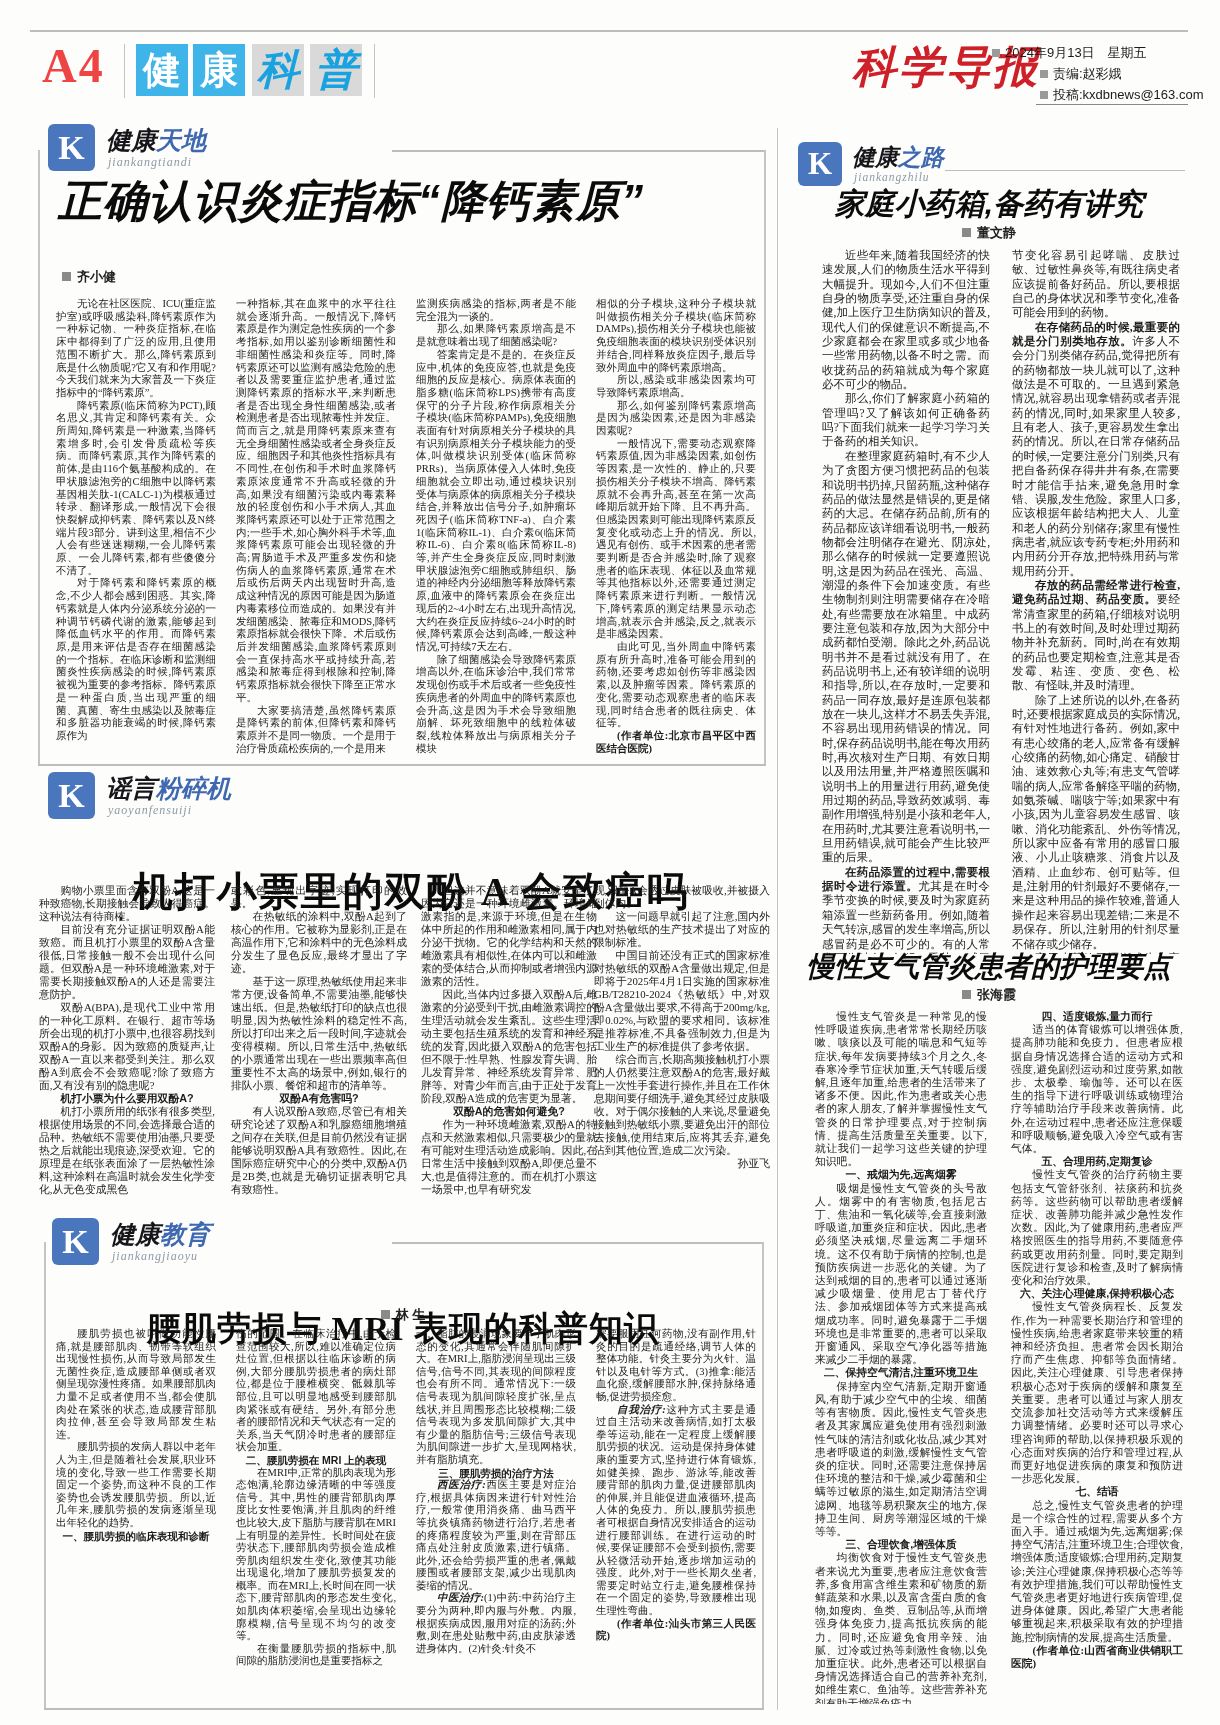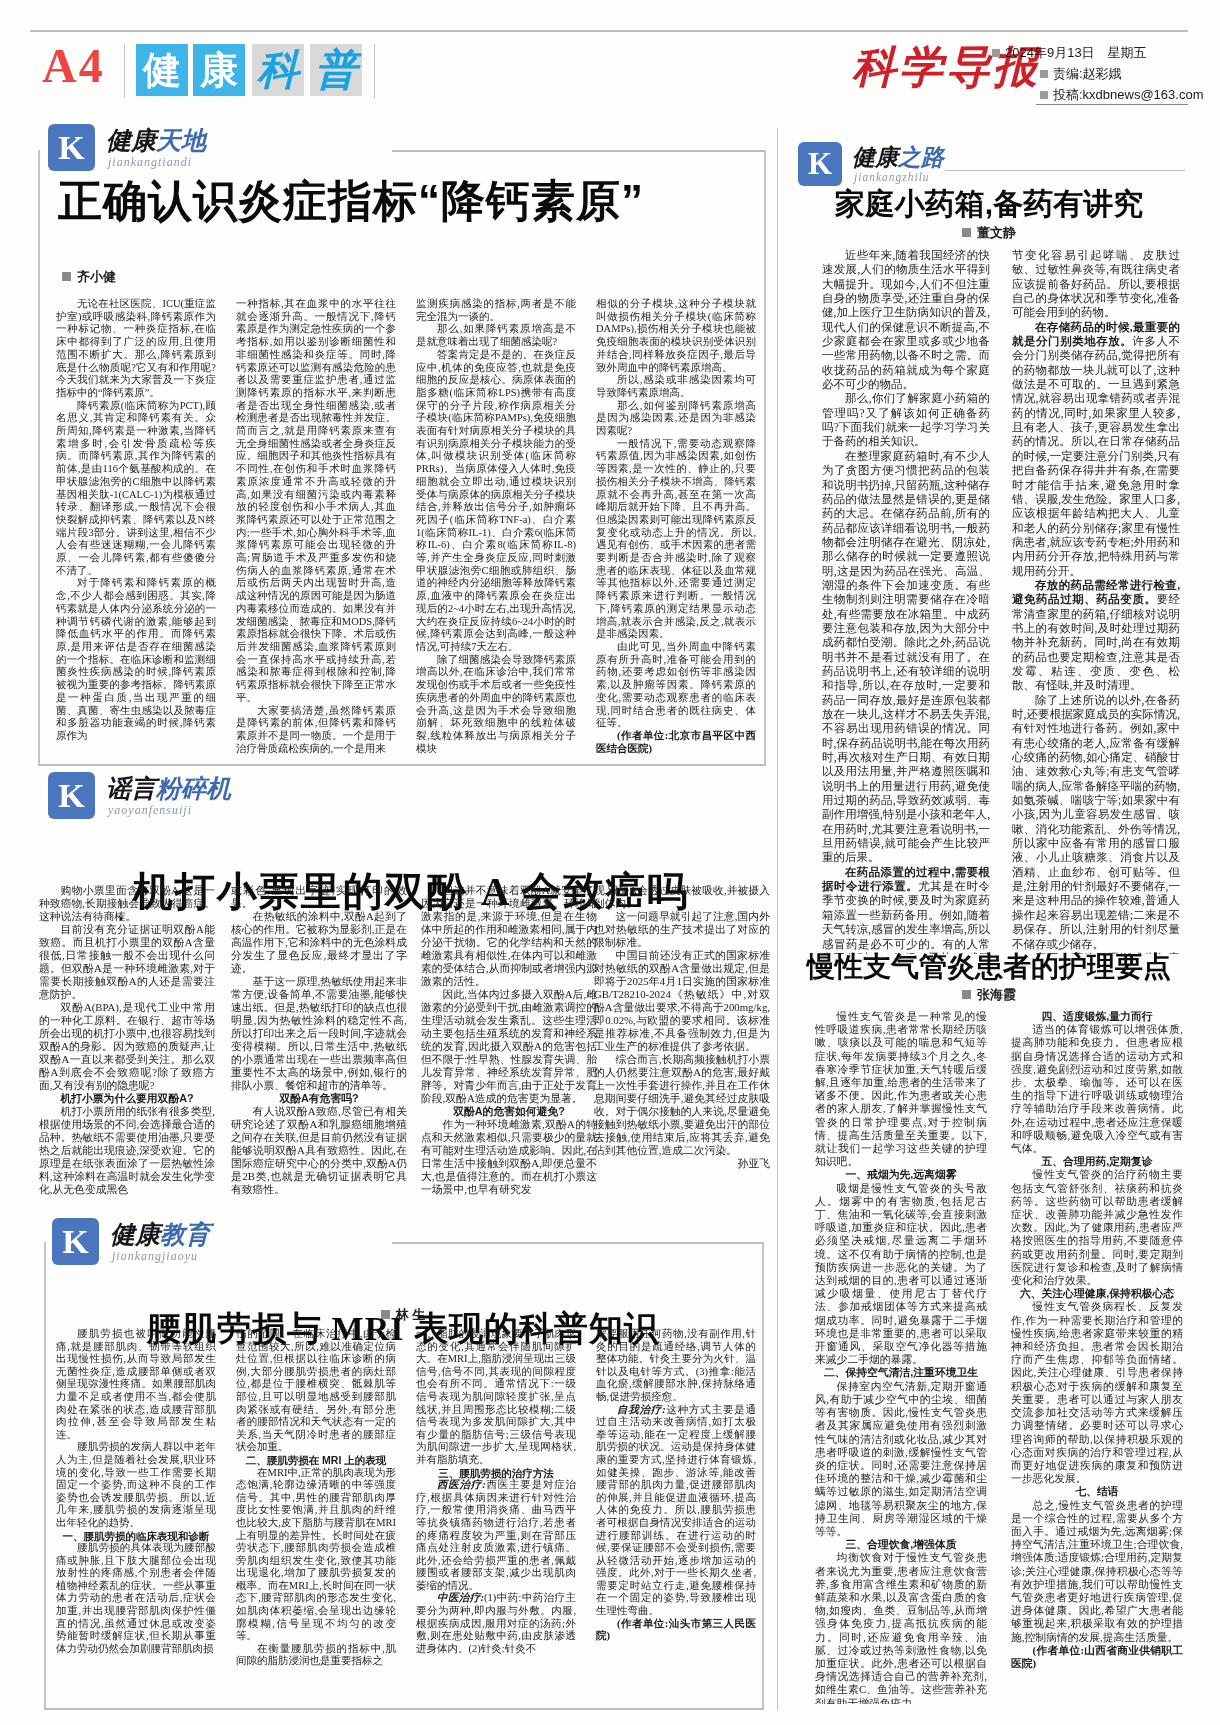--- a/index.html
+++ b/index.html
@@ -19,21 +19,21 @@
   
   .badge-k{position:absolute;width:47px;height:47px;background:#4a76bd;border-radius:6px;
            display:flex;align-items:center;justify-content:center;color:#fff;
            font:bold 34px "Liberation Serif",serif;}
   .badge-txt{position:absolute;font:bold 25px "Liberation Serif",serif;white-space:nowrap;font-style:italic;}
   .badge-txt .blk{color:#16161a;}
   .badge-txt .blu{color:#3e68b0;}
   .badge-py{position:absolute;font:italic 12px "Liberation Serif",serif;color:#8c9aa8;letter-spacing:1px;}
   
   .headline{position:absolute;color:#0b0b0b;white-space:nowrap;}
-  .h-sans{font-family:"Liberation Sans","DejaVu Sans",sans-serif;font-weight:900;}
+  .h-sans{font-family:"Liberation Sans","DejaVu Sans",sans-serif;font-weight:900;font-style:italic;}
   .h-serif{font-family:"Liberation Serif","DejaVu Serif",serif;font-weight:bold;margin-top:44px;}
   .byline{position:absolute;font:bold 13px "Liberation Sans",sans-serif;color:#222;}
   .byline .sq{display:inline-block;width:9px;height:9px;background:#8a8a8a;margin-right:6px;}
   .center{text-align:center;}
   
   .col{position:absolute;overflow:hidden;text-align:justify;}
   .col p{margin:0;padding:0;text-align:justify;}
   .k-p{text-indent:2em;}
   .k-c{text-indent:0;}
   .k-h{text-align:center !important;font-weight:bold;text-indent:0;
@@ -194,21 +194,20 @@
   <div class="badge-txt" style="left:110px;top:1218px"><span class="blk">健康</span><span class="blu">教育</span></div>
   <div class="badge-py" style="left:112px;top:1249px">jiankangjiaoyu</div>
 
   <div class="headline h-serif center" style="left:50px;top:1262px;width:706px;font-size:34px;letter-spacing:1px">腰肌劳损与 MRI 表现的科普知识</div>
   <div class="byline center" style="left:50px;top:1306px;width:706px"><span class="sq"></span><span>林 生</span></div>
 
   <div class="col f-a5" style="left:56px;top:1328px;width:160px;height:372px">
       <p class="pr k-p">腰肌劳损也被叫做功能性腰痛,就是腰部肌肉、韧带等软组织出现慢性损伤,从而导致局部发生无菌性炎症,造成腰部单侧或者双侧呈现弥漫性疼痛。如果腰部肌肉力量不足或者使用不当,都会使肌肉处在紧张的状态,造成腰背部肌肉拉伸,甚至会导致局部发生粘连。</p>
       <p class="pr k-p">腰肌劳损的发病人群以中老年人为主,但是随着社会发展,职业环境的变化,导致一些工作需要长期固定一个姿势,而这种不良的工作姿势也会诱发腰肌劳损。所以,近几年来,腰肌劳损的发病逐渐呈现出年轻化的趋势。</p>
       <p class="pr k-h">一、腰肌劳损的临床表现和诊断</p>
-      <p class="pr k-p">腰肌劳损的具体表现为腰部酸痛或肿胀,且下肢大腿部位会出现放射性的疼痛感,个别患者会伴随植物神经紊乱的症状。一些从事重体力劳动的患者在活动后,症状会加重,并出现腰背部肌肉保护性僵直的情况,虽然通过休息或改变姿势能暂时缓解症状,但长期从事重体力劳动仍然会加剧腰背部肌肉损</p>
     </div>
   <div class="col f-a5" style="left:236px;top:1328px;width:160px;height:372px">
       <p class="pr k-c">伤的范围。在临床治疗中,由于检查范围较大,所以,难以准确定位病灶位置,但根据以往临床诊断的病例,大部分腰肌劳损患者的病灶部位,都是位于腰椎横突、骶棘肌等部位,且可以明显地感受到腰部肌肉紧张或有硬结。另外,有部分患者的腰部情况和天气状态有一定的关系,当天气阴冷时患者的腰部症状会加重。</p>
       <p class="pr k-h">二、腰肌劳损在 MRI 上的表现</p>
       <p class="pr k-p">在MRI中,正常的肌肉表现为形态饱满,轮廓边缘清晰的中等强度信号。其中,男性的腰背部肌肉厚度比女性要饱满,并且肌肉的纤维也比较大,皮下脂肪与腰背肌在MRI上有明显的差异性。长时间处在疲劳状态下,腰部肌肉劳损会造成椎旁肌肉组织发生变化,致使其功能出现退化,增加了腰肌劳损复发的概率。而在MRI上,长时间在同一状态下,腰背部肌肉的形态发生变化,如肌肉体积萎缩,会呈现出边缘轮廓模糊,信号呈现不均匀的改变等。</p>
       <p class="pr k-p">在衡量腰肌劳损的指标中,肌间隙的脂肪浸润也是重要指标之</p>
     </div>
   <div class="col f-a5" style="left:416px;top:1328px;width:160px;height:372px">
       <p class="pr k-c">一。脂肪的浸润现象要早于肌肉形态的变化,其通常会伴随肌间隙扩大。在MRI上,脂肪浸润呈现出三级信号,信号不同,其表现的间隙程度也会有所不同。通常情况下:一级信号表现为肌间隙轻度扩张,呈点线状,并且周围形态比较模糊;二级信号表现为多发肌间隙扩大,其中有少量的脂肪信号;三级信号表现为肌间隙进一步扩大,呈现网格状,并有脂肪填充。</p>
       <p class="pr k-h">三、腰肌劳损的治疗方法</p>

